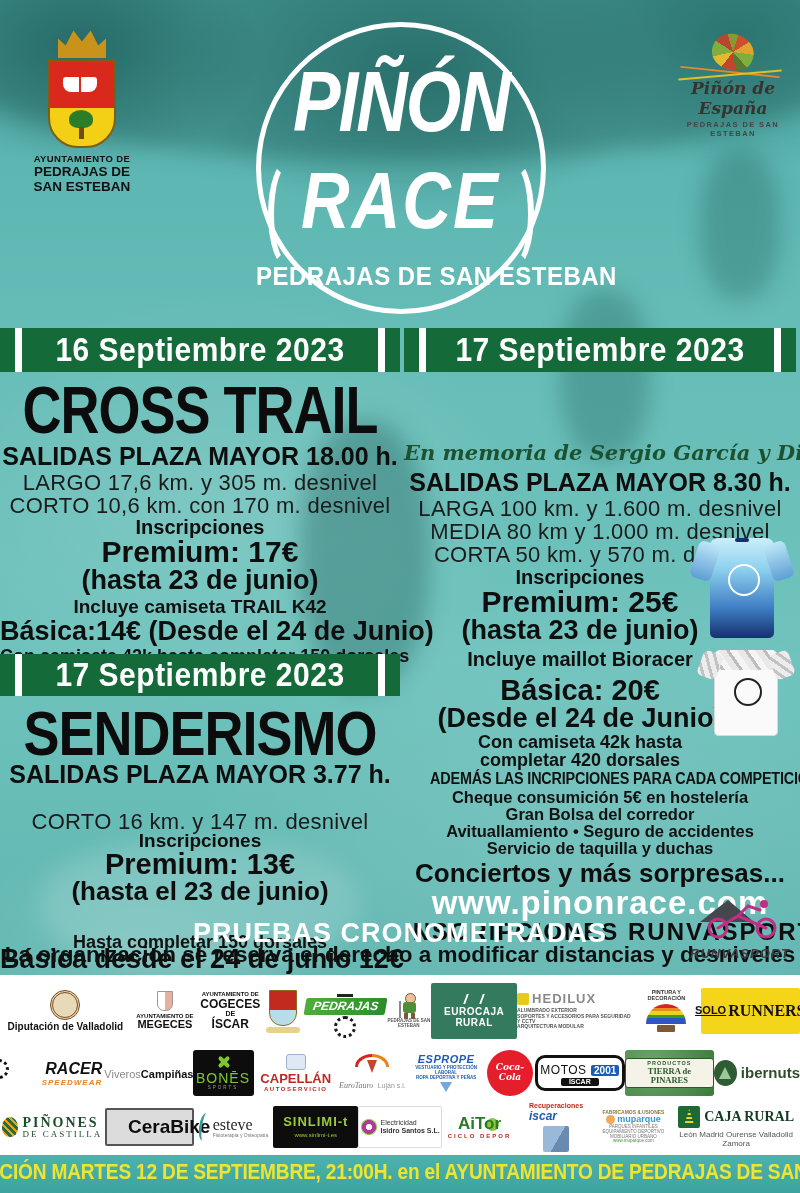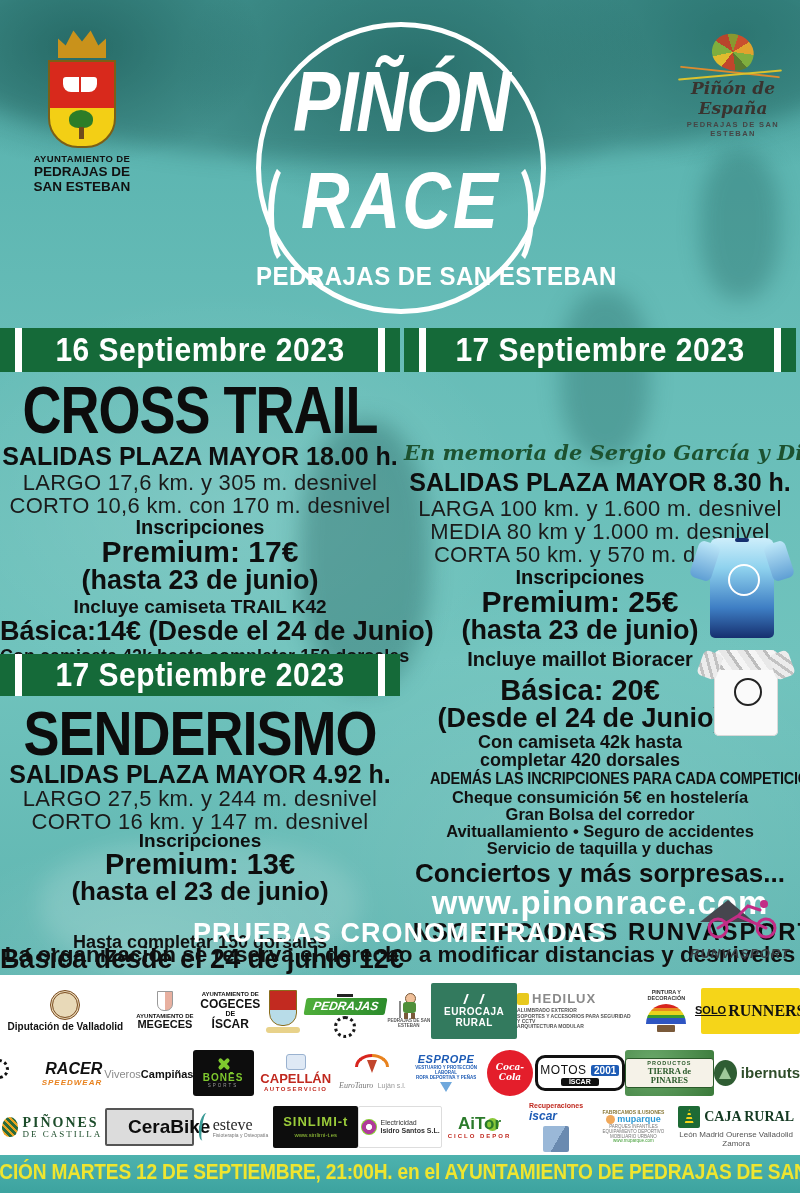--- a/index.html
+++ b/index.html
@@ -97,22 +97,21 @@
     <div class="ln chunk" style="top:213px;font-size:30px;">Premium: 17€</div>
     <div class="ln chunk" style="top:243px;font-size:27px;">(hasta 23 de junio)</div>
     <div class="ln" style="top:274px;font-size:19px;font-weight:700;">Incluye camiseta TRAIL K42</div>
     <div class="ln chunk" style="top:294px;font-size:27px;">Básica:14€ (Desde el 24 de Junio)</div>
     <div class="ln" style="top:324px;font-size:18px;font-weight:700;">Con camiseta 42k hasta completar 150 dorsales</div>
 
     <div class="banner" style="top:332px;height:42px;font-size:30px;">
       <span class="bannertxt">17 Septiembre 2023</span>
     </div>
     <div class="ln" style="top:374px;"><span class="big" style="font-size:54px;letter-spacing:-1px;transform:scaleY(1.18);transform-origin:top;">SENDERISMO</span></div>
-    <div class="ln bold" style="top:438px;font-size:25px;">SALIDAS PLAZA MAYOR 4.92 h.</div>
-    <div class="ln lite" style="top:464px;font-size:22px;">LARGO 27,5 km. y 244 m. desnivel</div>
+    <div class="ln bold" style="top:438px;font-size:25px;">SALIDAS PLAZA MAYOR 3.77 h.</div>
     <div class="ln lite" style="top:487px;font-size:22px;">CORTO 16 km. y 147 m. desnivel</div>
     <div class="ln chunk" style="top:508px;font-size:19px;">Inscripciones</div>
     <div class="ln chunk" style="top:526px;font-size:29px;">Premium: 13€</div>
     <div class="ln chunk" style="top:554px;font-size:26px;">(hasta el 23 de junio)</div>
     <div class="ln chunk" style="top:604px;font-size:27px;margin-top:18px;">Básica desde el 24 de junio 12€</div>
     <div class="ln" style="top:610px;font-size:18px;font-weight:700;">Hasta completar 150 dorsales</div>
   </div>
 
   <div class="col" style="left:404px;top:322px;width:392px;height:635px;">
     <div class="banner" style="top:6px;height:44px;font-size:30px;">
@@ -246,21 +245,21 @@
       </div>
       <div class="sp" style="width:92px;flex-direction:row;gap:3px;">
         <div style="width:13px;height:16px;background:#3a9a2e;border-radius:0 100% 0 100%;"></div>
         <span class="nw"><span style="font-size:11px;color:#8a8a8a;">Viveros</span><span style="font-size:11px;font-weight:800;">Campiñas</span></span>
       </div>
       <div class="sp" style="width:62px;background:#0d0d0d;height:46px;justify-content:center;border-radius:3px;">
         <div style="position:relative;width:18px;height:14px;margin-bottom:2px;">
           <div style="position:absolute;left:8px;top:0;width:4px;height:14px;background:#7ec82e;transform:rotate(45deg);border-radius:2px;"></div>
           <div style="position:absolute;left:8px;top:0;width:4px;height:14px;background:#7ec82e;transform:rotate(-45deg);border-radius:2px;"></div>
         </div>
-        <span style="color:#7ec82e;font-size:10px;font-weight:700;letter-spacing:1px;">BONĒS</span>
+        <span style="color:#7ec82e;font-size:14px;font-weight:400;letter-spacing:1px;">BONĒS</span>
         <span style="color:#9a9a9a;font-size:4.5px;letter-spacing:2px;">SPORTS</span>
       </div>
       <div class="sp" style="width:86px;">
         <div style="width:18px;height:14px;background:#dfe9f5;border-radius:3px;border:1px solid #9ab2d0;margin-bottom:2px;"></div>
         <span style="color:#c0281e;font-size:13px;font-weight:900;">CAPELLÁN</span>
         <span style="color:#c0281e;font-size:6px;font-weight:700;letter-spacing:1.5px;">AUTOSERVICIO</span>
       </div>
       <div class="sp" style="width:70px;">
         <div style="position:relative;width:34px;height:20px;">
           <div style="position:absolute;left:0;top:0;width:14px;height:10px;border:3px solid #d8251e;border-bottom:none;border-right:none;border-radius:100% 0 0 0;"></div>

